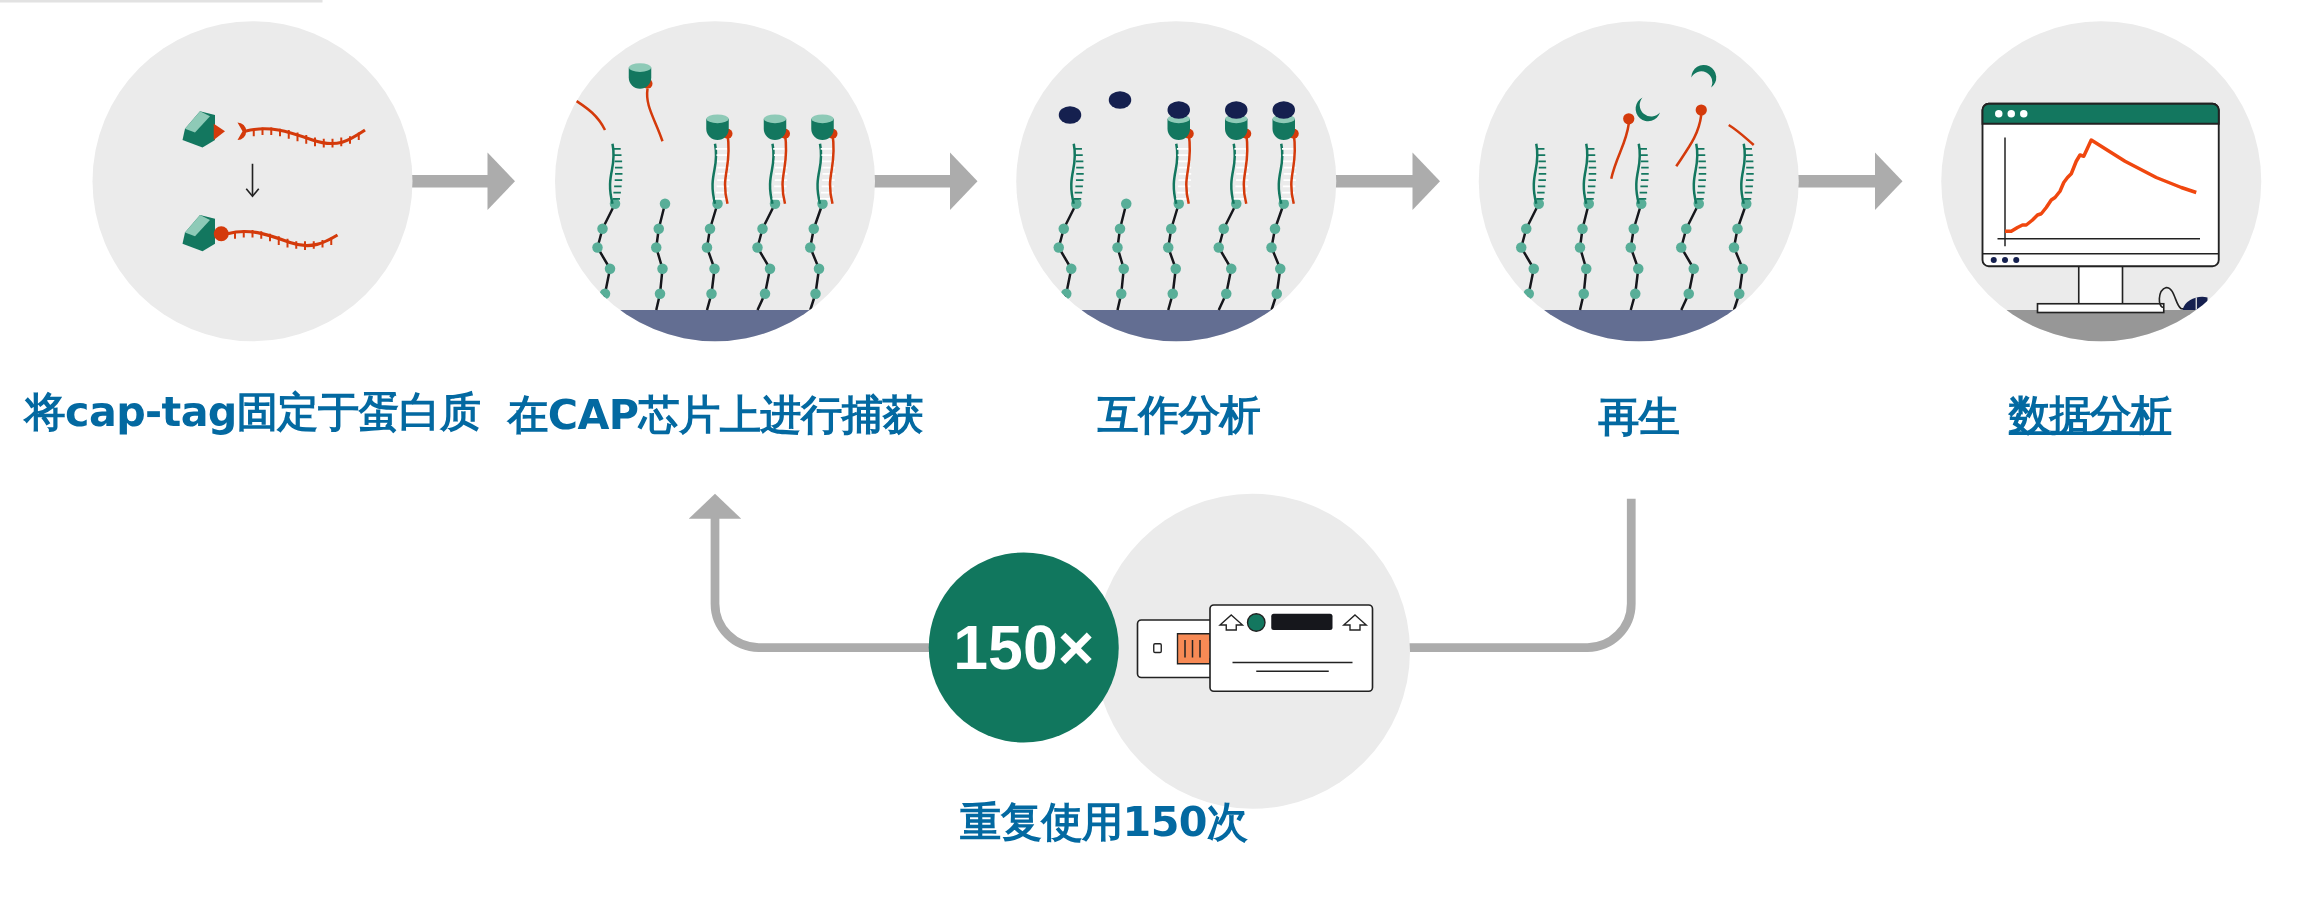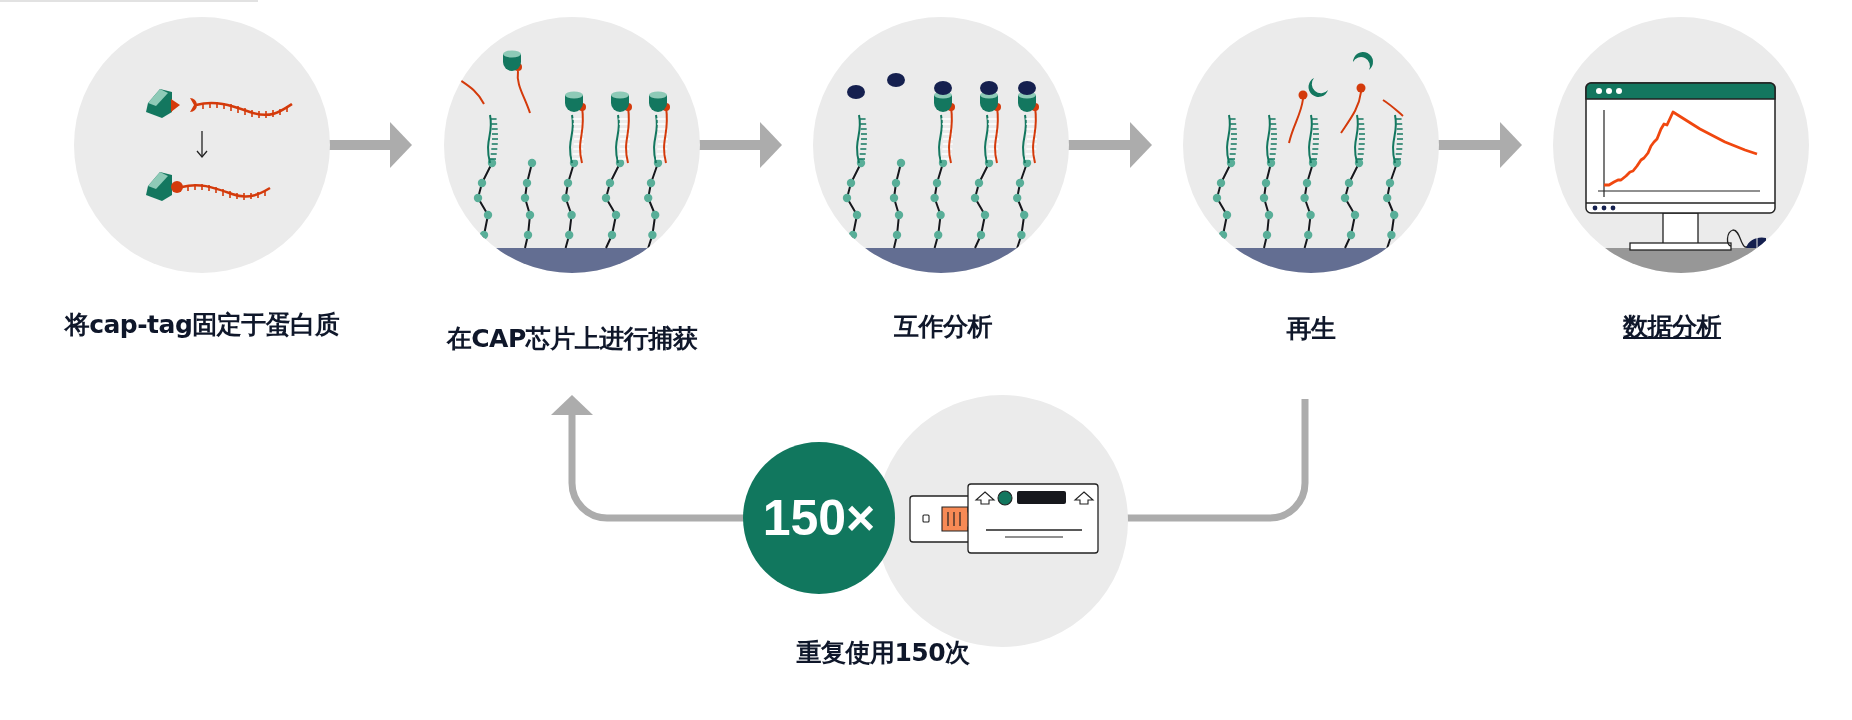--- a/index.html
+++ b/index.html
@@ -1,21 +1,21 @@
 <!DOCTYPE html>
 <html><head>
 <meta charset="utf-8">
 <style>
   html, body { margin: 0; padding: 0; background: #ffffff; }
   body { width: 1852px; height: 720px; position: relative; overflow: hidden;
          font-family: "DejaVu Sans", sans-serif; }
   #topline { position: absolute; left: 0; top: 0; width: 258px; height: 2px; background: #e2e2e2; }
   svg#stage { position: absolute; left: 0; top: 0; }
   .label { position: absolute; font-family: "DejaVu Sans", sans-serif; font-weight: bold;
-           font-size: 25px; color: #0f172a; white-space: nowrap; transform: translateX(-50%);
+           font-size: 33px; color: #0369a1; white-space: nowrap; transform: translateX(-50%);
            letter-spacing: -0.5px; }
   .count { font-family: "Liberation Sans", sans-serif; font-weight: bold; fill: #ffffff; }
 </style>
 </head>
 <body>
 
 <div id="topline"></div>
 
 <svg id="stage" width="1852" height="720" viewBox="0 0 1852 720">
   <defs>
@@ -429,17 +429,17 @@
     <line x1="1005" y1="537" x2="1063" y2="537" stroke="#222" stroke-width="1.1"></line>
   </g>
 
   <g>
     <circle cx="819" cy="518" r="76" fill="#11775e"></circle>
     <text class="count" x="819" y="535" font-size="50" text-anchor="middle">150×</text>
   </g>
 </svg>
 
 <div class="label" style="left:202px; top:308px;">将cap-tag固定于蛋白质</div>
-<div class="label" style="left:572px; top:322px;">在CAP芯片上进行捕获</div>
+<div class="label" style="left:572px; top:310px;">在CAP芯片上进行捕获</div>
 <div class="label" style="left:943px; top:310px;">互作分析</div>
 <div class="label" style="left:1311px; top:312px;">再生</div>
 <div class="label" style="left:1672px; top:310px;text-decoration:underline;">数据分析</div>
 <div class="label" style="left:883px; top:636px;">重复使用150次</div>
 
 </body></html>

